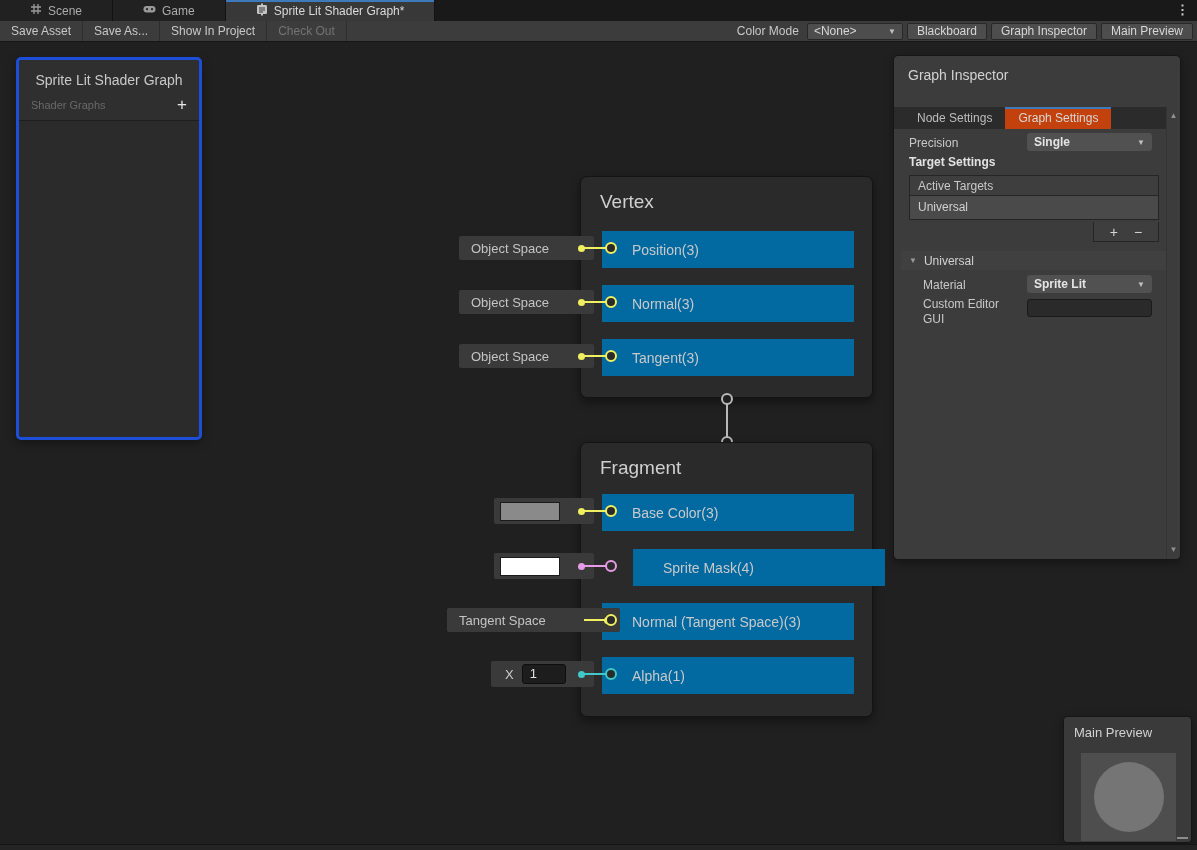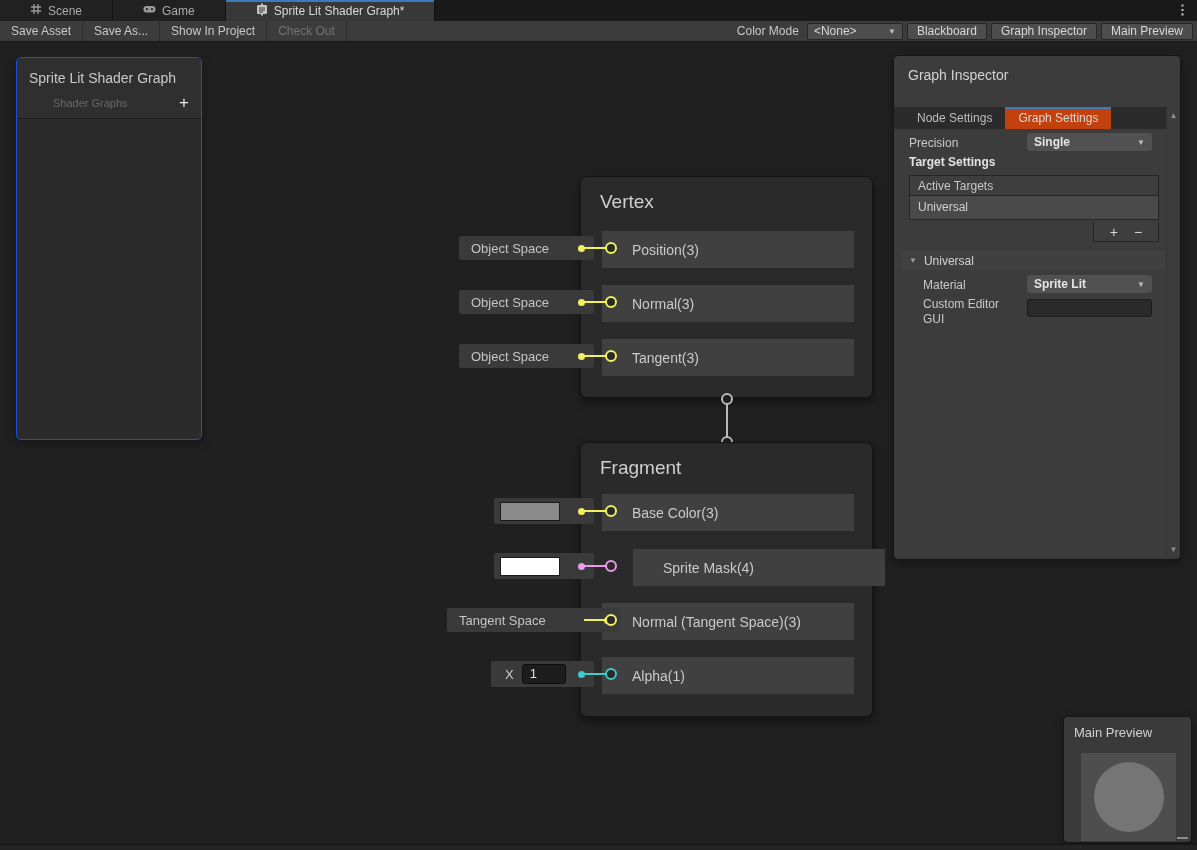--- a/index.html
+++ b/index.html
@@ -46,38 +46,39 @@
   }
   .tb-dd { width:96px; justify-content:space-between; padding:0 6px; }
   .dd-arrow { font-size:8px; color:#C0C0C0; margin-left:6px; }
 
   
   .graph { position:absolute; top:42px; left:0; right:0; bottom:0; background:#202020; }
 
   
   .blackboard {
     position:absolute; left:16px; top:57px; width:186px; height:383px;
-    background:#2B2B2B; border:1px solid #1d4ed8; border-radius:5px;
+    background:#2B2B2B; border:3px solid #1d4ed8; border-radius:5px;
     box-shadow:0 3px 8px rgba(0,0,0,.35);
+    text-align:center;
   }
   .bb-header { padding:12px 12px 8px 12px; border-bottom:1px solid #1E1E1E; background:#2F2F2F; border-radius:5px 5px 0 0; }
   .bb-title { font-size:14px; color:#C9C9C9; }
-  .bb-subrow { display:flex; align-items:center; justify-content:space-between; margin-top:10px;margin-left:24px; }
+  .bb-subrow { display:flex; align-items:center; justify-content:space-between; margin-top:10px; }
   .bb-subtitle { font-size:11px; color:#696969; }
   .bb-plus { font-size:17px; color:#E6E6E6; line-height:14px; }
 
   
   .node {
     position:absolute; background:#2A2A2A; border:1px solid #141414; border-radius:7px;
     box-shadow:0 4px 10px rgba(0,0,0,.45);
   }
   .node-title { position:absolute; left:19px; top:14px; font-size:19px; color:#CFCFCF; }
   .slot {
     position:absolute; left:21px; width:252px; height:37px;
-    background:#404040; display:flex; align-items:center;
+    background:#0369a1; display:flex; align-items:center;
   }
   .slot-label { margin-left:30px; font-size:14px; color:#C9C9C9; white-space:nowrap; }
   .port {
     position:absolute; width:12px; height:12px; border-radius:50%;
     border:2px solid #FFF; background:#2A2A2A;
   }
   .port.v3 { border-color: var(--port-vector3); }
   .port.v4 { border-color: var(--port-vector4); }
   .port.f1 { border-color: var(--port-float); }
   .edge { position:absolute; height:2px; }

